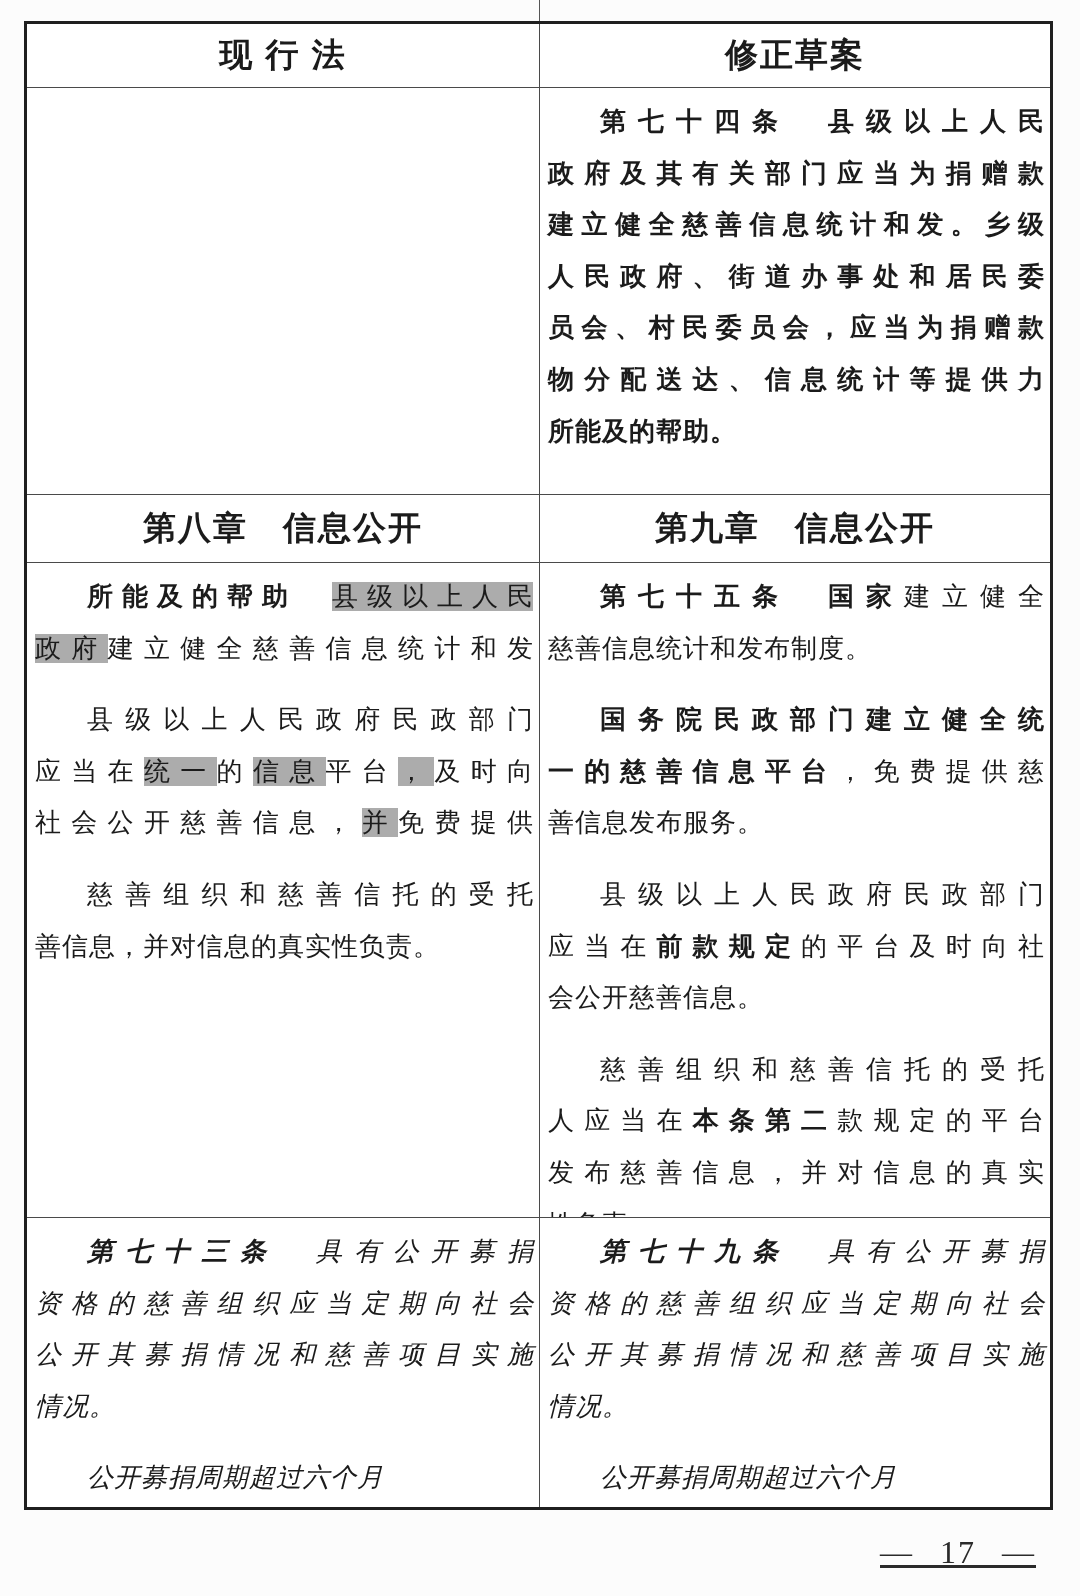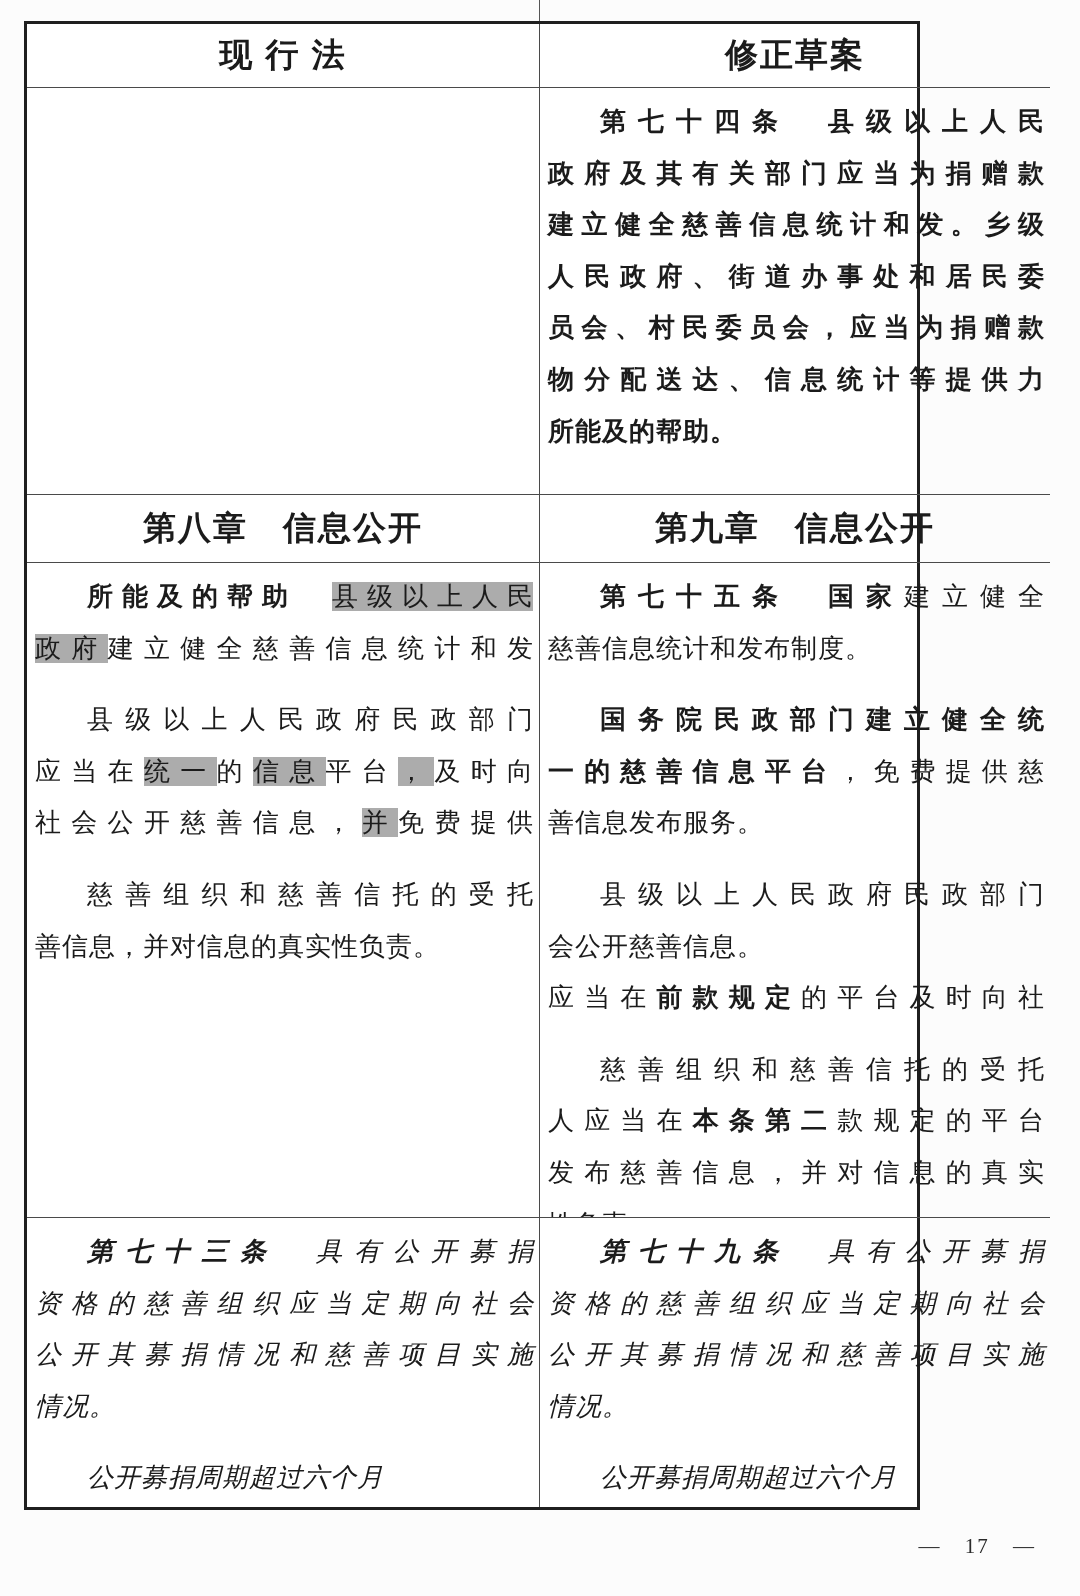--- a/index.html
+++ b/index.html
@@ -10,21 +10,21 @@
     overflow:hidden;
     font-family:"Liberation Serif","DejaVu Serif",serif;
     color:#1b1b1b;
   }
   .col-stub{
     position:absolute;left:539px;top:0;width:1px;height:21px;
     background:#555;
   }
   .lawtable{
     position:absolute;left:24px;top:21px;
-    width:896px;height:1489px;
+    width:1029px;height:1489px;
     box-sizing:border-box;
     border:3px solid #1f1f1f;
     display:grid;
     grid-template-columns:513px 510px;
     grid-template-rows:64px 407px 68px 655px 289px;
     background:#fff;
   }
   .cell{
     box-sizing:border-box;
     overflow:hidden;
@@ -54,24 +54,25 @@
   .line.last{text-align-last:left;letter-spacing:1px;}
   .line.pgap{margin-top:20px;}
   .b{
     font-weight:700;
     font-family:"Liberation Sans","DejaVu Sans",sans-serif;
   }
   .hl{background:#acacac;}
   .pagenum{
     position:absolute;
     top:1534px;right:44px;
-    font-size:21px;
+    font-size:32px;
     letter-spacing:2px;
     word-spacing:16px;
     color:#2a2a2a;
+    text-decoration:underline;
   }
 </style>
 </head>
 <body>
 
 <div class="col-stub"></div>
 
 <div class="lawtable">
   <div class="cell head lcol">现 行 法</div>
   <div class="cell head">修正草案</div>
@@ -99,22 +100,22 @@
       <div class="line first pgap"><span>慈善组织和慈善信托的受托</span></div>
       <div class="line last"><span>善信息，并对信息的真实性负责。</span></div>
     </div>
   <div class="cell body-cell">
       <div class="line first"><span class="b">第七十五条</span><span>　</span><span class="b">国家</span><span>建立健全</span></div>
       <div class="line last"><span>慈善信息统计和发布制度。</span></div>
       <div class="line first pgap"><span class="b">国务院民政部门建立健全统</span></div>
       <div class="line"><span class="b">一的慈善信息平台</span><span>，免费提供慈</span></div>
       <div class="line last"><span>善信息发布服务。</span></div>
       <div class="line first pgap"><span>县级以上人民政府民政部门</span></div>
+      <div class="line"><span>应当在</span><span class="b">前款规定</span><span>的平台及时向社</span></div>
       <div class="line last"><span>会公开慈善信息。</span></div>
-      <div class="line"><span>应当在</span><span class="b">前款规定</span><span>的平台及时向社</span></div>
       <div class="line first pgap"><span>慈善组织和慈善信托的受托</span></div>
       <div class="line"><span>人应当在</span><span class="b">本条第二</span><span>款规定的平台</span></div>
       <div class="line"><span>发布慈善信息，并对信息的真实</span></div>
       <div class="line last"><span>性负责。</span></div>
     </div>
 
   <div class="cell body-cell lcol last-row">
       <div class="line first"><span class="b">第七十三条</span><span>　具有公开募捐</span></div>
       <div class="line"><span>资格的慈善组织应当定期向社会</span></div>
       <div class="line"><span>公开其募捐情况和慈善项目实施</span></div>

